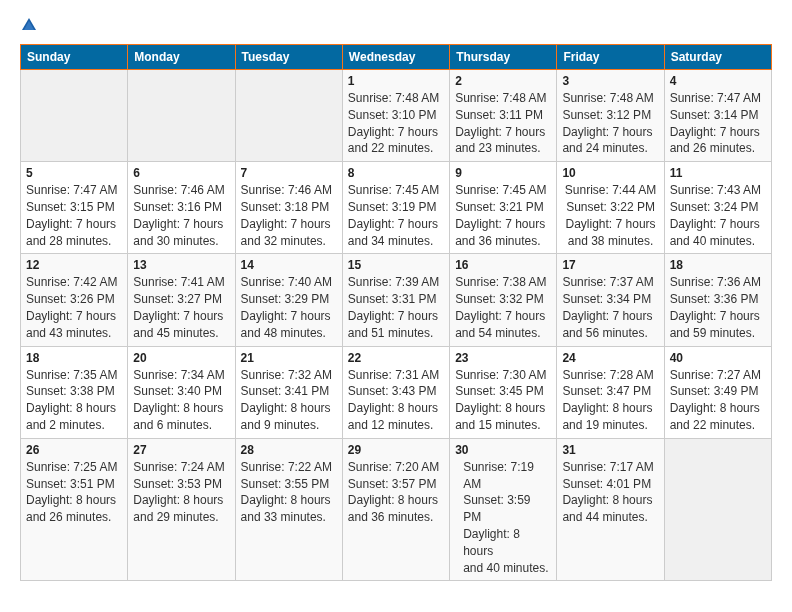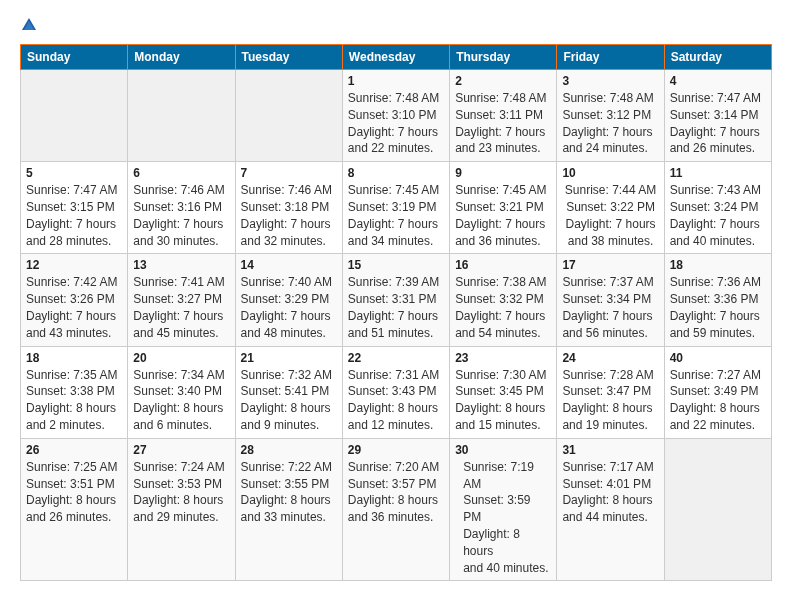--- a/index.html
+++ b/index.html
@@ -262,21 +262,21 @@
           <td>
             <span class="day-num">20</span>
             <div class="day-info" style="white-space: pre-line;">Sunrise: 7:34 AM
 Sunset: 3:40 PM
 Daylight: 8 hours
 and 6 minutes.</div>
           </td>
           <td>
             <span class="day-num">21</span>
             <div class="day-info" style="white-space: pre-line;">Sunrise: 7:32 AM
-Sunset: 5:41 PM
+Sunset: 3:41 PM
 Daylight: 8 hours
 and 9 minutes.</div>
           </td>
           <td>
             <span class="day-num">22</span>
             <div class="day-info" style="white-space: pre-line;">Sunrise: 7:31 AM
 Sunset: 3:43 PM
 Daylight: 8 hours
 and 12 minutes.</div>
           </td>

